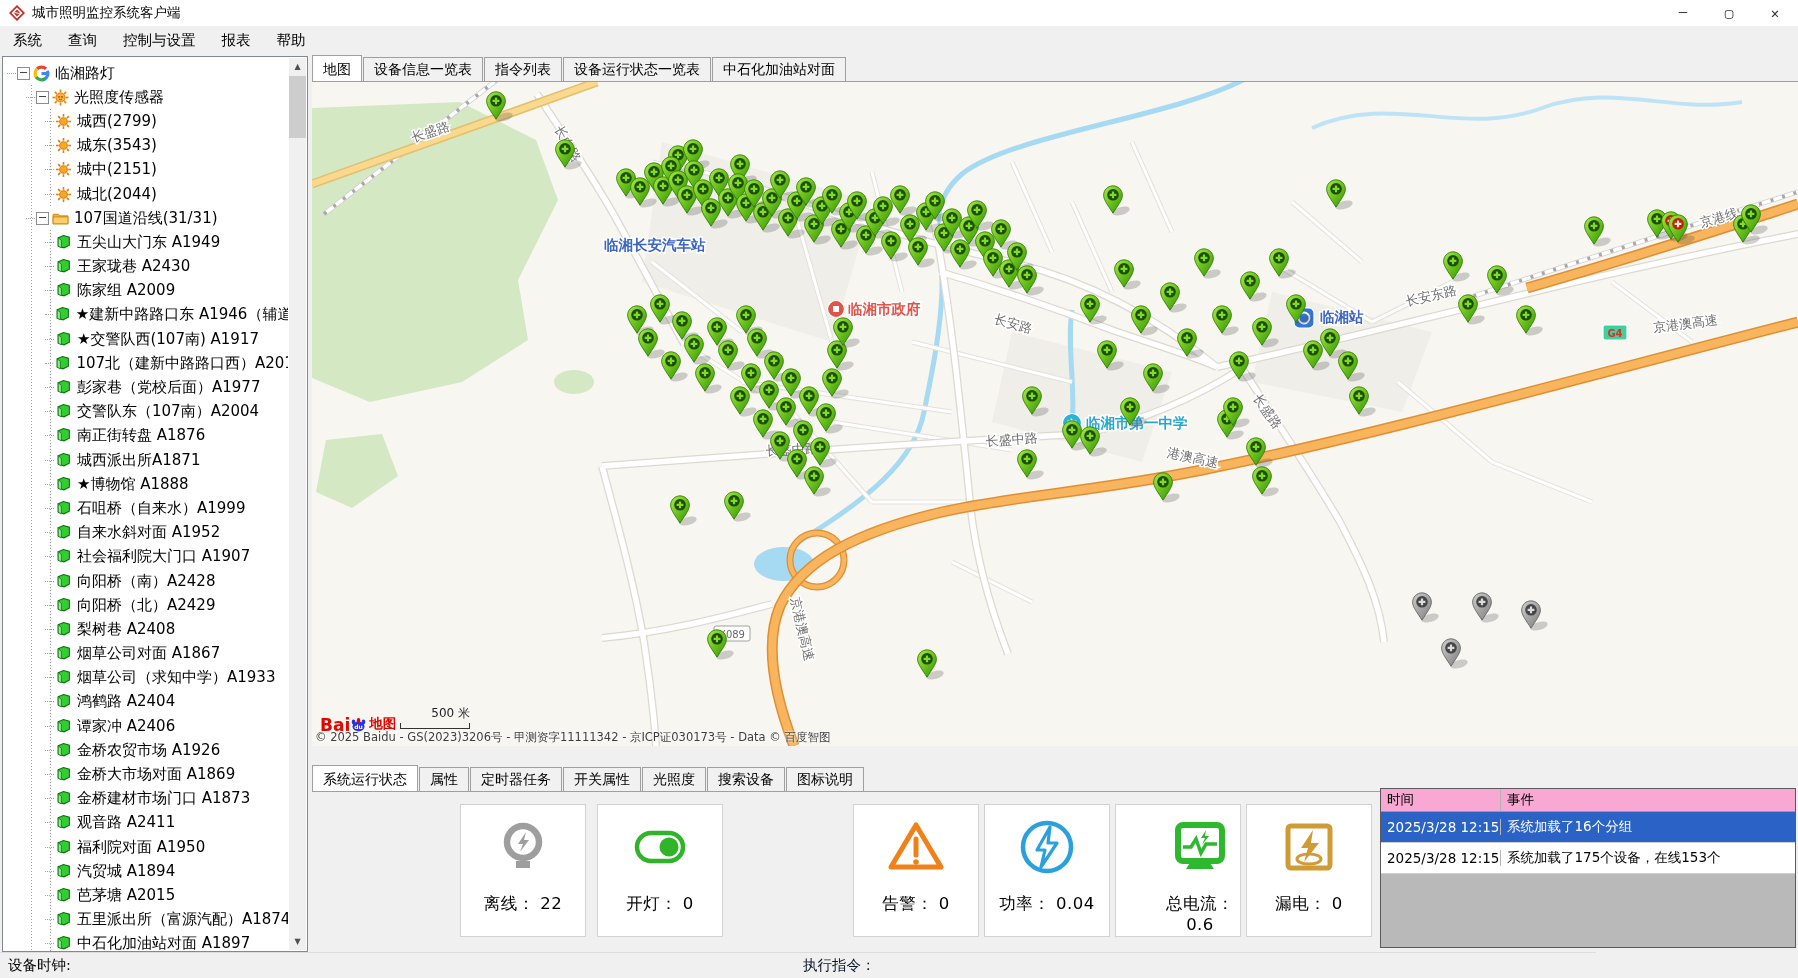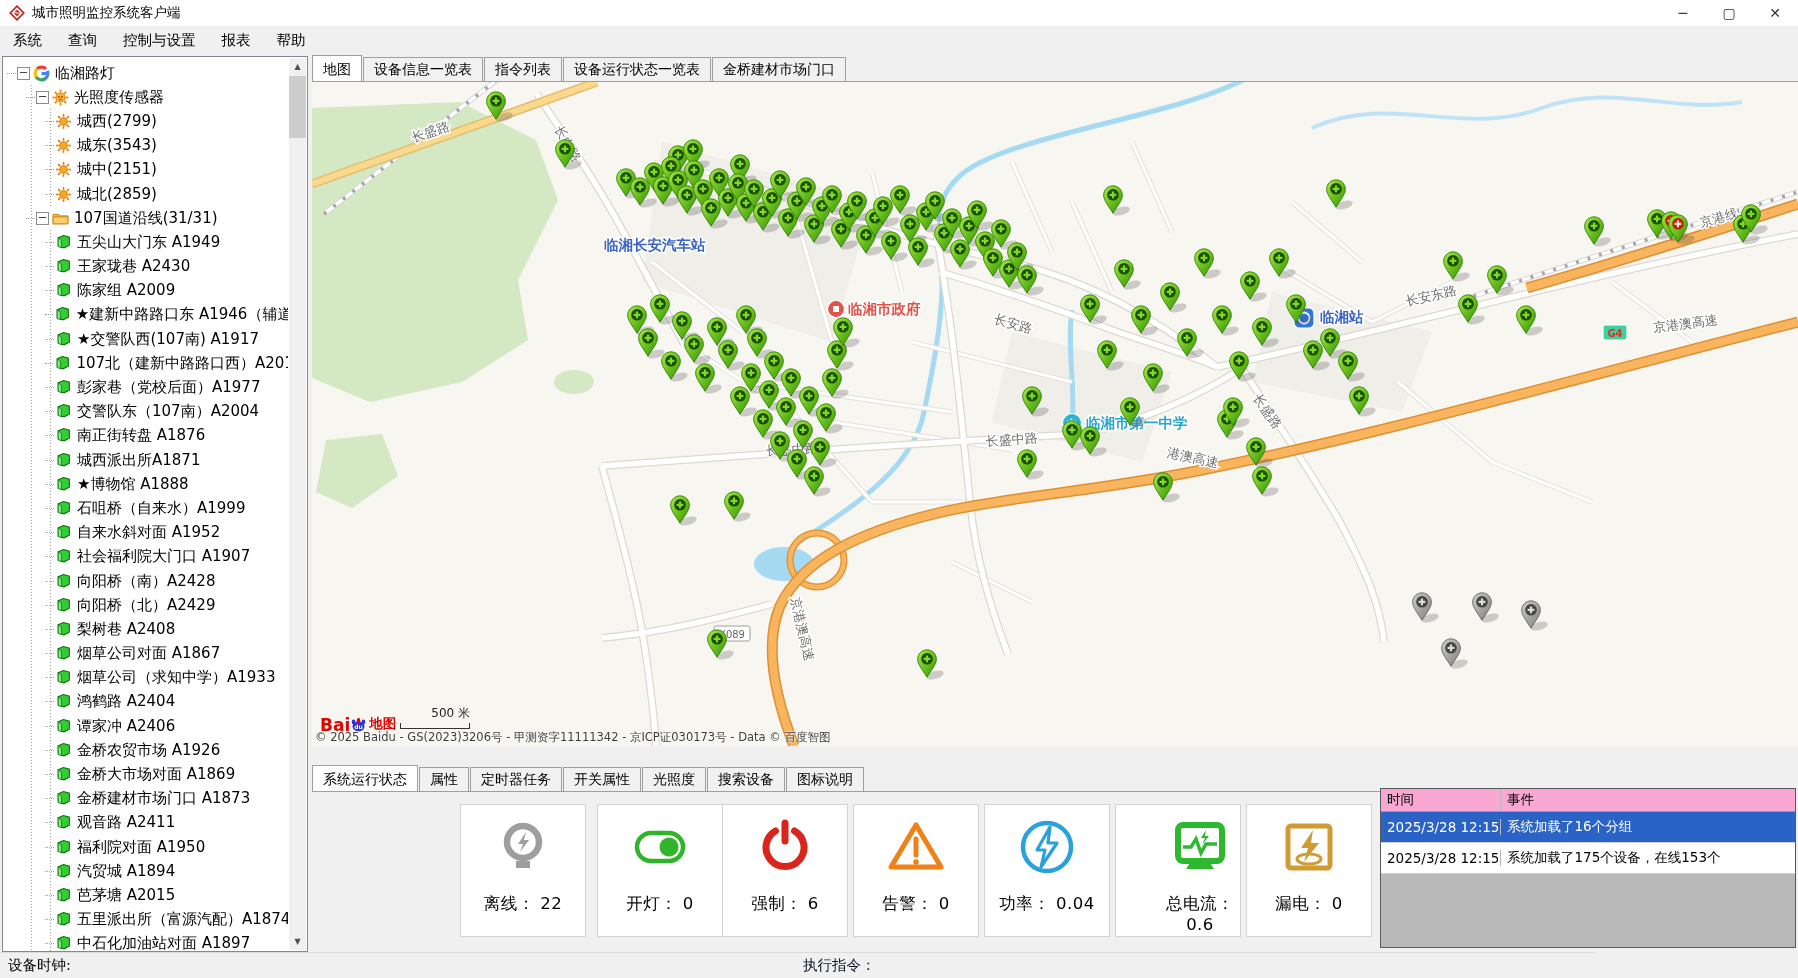--- a/index.html
+++ b/index.html
@@ -1,19 +1,19 @@
 <!DOCTYPE html>
 <html><head>
 <meta charset="utf-8">
 <style>
   html,body{margin:0;padding:0;}
   body{width:1798px;height:978px;position:relative;overflow:hidden;
        font-family:"DejaVu Sans","Liberation Sans",sans-serif;background:#f0f0f0;color:#000;}
   
-  .titlebar{position:absolute;left:0;top:0;width:1798px;height:26px;background:#fff;display:flex;align-items:center;}
+  .titlebar{position:absolute;left:0;top:0;width:1798px;height:26px;background:#fff;display:flex;align-items:center;font-family:Liberation Mono, monospace;}
   .app-icon{width:16px;height:16px;margin:0 7px 0 9px;}
   .app-title{font-size:13.5px;}
   .win-btns{margin-left:auto;display:flex;height:100%;}
   .win-btn{width:46px;display:flex;align-items:center;justify-content:center;font-size:14px;color:#333;}
   
   .menubar{position:absolute;left:0;top:26px;width:1798px;height:28px;background:#f0f0f0;display:flex;align-items:center;font-size:14.5px;}
   .menu-item{padding:4px 13px;}
   
   .sidebar{position:absolute;left:2px;top:56px;width:306px;height:896px;background:#fff;border:1px solid #828790;box-sizing:border-box;overflow:hidden;}
   .tree{position:absolute;left:4px;top:4px;right:19px;bottom:0;overflow:hidden;font-size:15px;white-space:nowrap;}
@@ -186,21 +186,21 @@
                   <line x1="8" y1="12.5" x2="8" y2="15"></line>
                   <line x1="1" y1="8" x2="3.5" y2="8"></line>
                   <line x1="12.5" y1="8" x2="15" y2="8"></line>
                   <line x1="3" y1="3" x2="4.8" y2="4.8"></line>
                   <line x1="11.2" y1="11.2" x2="13" y2="13"></line>
                   <line x1="3" y1="13" x2="4.8" y2="11.2"></line>
                   <line x1="11.2" y1="4.8" x2="13" y2="3"></line>
                 </g>
                 <circle cx="8" cy="8" r="3.6" fill="#f9a825" stroke="#e07b00" stroke-width="1"></circle>
               </svg></span>
-            <span class="t-label">城北(2859)</span>
+            <span class="t-label">城北(2044)</span>
           </div>
         </div>
         <div class="tree-row">
           <span class="stub"></span>
           <span class="expander"></span>
           <span class="t-icon"><svg viewBox="0 0 16 16">
               <path d="M1,4 L6,4 L7.5,5.5 L15,5.5 L15,13 L1,13 Z" fill="#f9b23a" stroke="#c77f00" stroke-width="0.8"></path>
               <path d="M1,6.5 H15 V13 H1 Z" fill="#fccf6e" stroke="#c77f00" stroke-width="0.8"></path>
             </svg></span>
           <span class="t-label">107国道沿线(31/31)</span>
@@ -454,21 +454,21 @@
     <div class="sb-thumb"></div>
     <div class="sb-btn sb-down">▼</div>
   </div>
 </div>
 
 <div class="tabbar tabbar-map" id="map-tabbar">
     <div class="tab active">地图</div>
     <div class="tab">设备信息一览表</div>
     <div class="tab">指令列表</div>
     <div class="tab">设备运行状态一览表</div>
-    <div class="tab">金桥建材市场门口</div>
+    <div class="tab">中石化加油站对面</div>
   </div>
 
 <div class="map-wrap">
   <svg id="map-svg" viewBox="0 0 1486 664" width="1486" height="664">
     <defs>
       <linearGradient id="gpin" x1="0" y1="0" x2="1" y2="1">
         <stop offset="0" stop-color="#a8ee3e"></stop>
           <stop offset="1" stop-color="#2f9400"></stop>
       </linearGradient>
       <linearGradient id="gpin-gray" x1="0" y1="0" x2="1" y2="1">
@@ -919,27 +919,20 @@
         </svg></div>
       <div class="card-text">离线：  22</div>
     </div>
     <div class="card" style="left: 285px;">
       <div class="card-icon"><svg viewBox="0 0 60 60">
           <rect x="7" y="16" width="46" height="28" rx="14" fill="none" stroke="#2fb42a" stroke-width="4.5"></rect>
           <circle cx="39" cy="30" r="9.5" fill="#2fb42a"></circle>
         </svg></div>
       <div class="card-text">开灯：  0</div>
     </div>
-    <div class="card" style="left: 410px;">
-      <div class="card-icon"><svg viewBox="0 0 60 60">
-          <path d="M20.5,14 A19,19 0 1 0 39.5,14" fill="none" stroke="#da251c" stroke-width="7" stroke-linecap="round"></path>
-          <line x1="30" y1="6" x2="30" y2="24" stroke="#da251c" stroke-width="7" stroke-linecap="round"></line>
-        </svg></div>
-      <div class="card-text">强制：  6</div>
-    </div>
     <div class="card" style="left: 541px;">
       <div class="card-icon"><svg viewBox="0 0 60 60">
           <path d="M30,8 L55,50 L5,50 Z" fill="none" stroke="#f08018" stroke-width="5" stroke-linejoin="round"></path>
           <line x1="30" y1="22" x2="30" y2="38" stroke="#f08018" stroke-width="5" stroke-linecap="round"></line>
           <circle cx="30" cy="45" r="2.8" fill="#f08018"></circle>
         </svg></div>
       <div class="card-text">告警：  0</div>
     </div>
     <div class="card" style="left: 672px;">
       <div class="card-icon"><svg viewBox="0 0 60 60">

